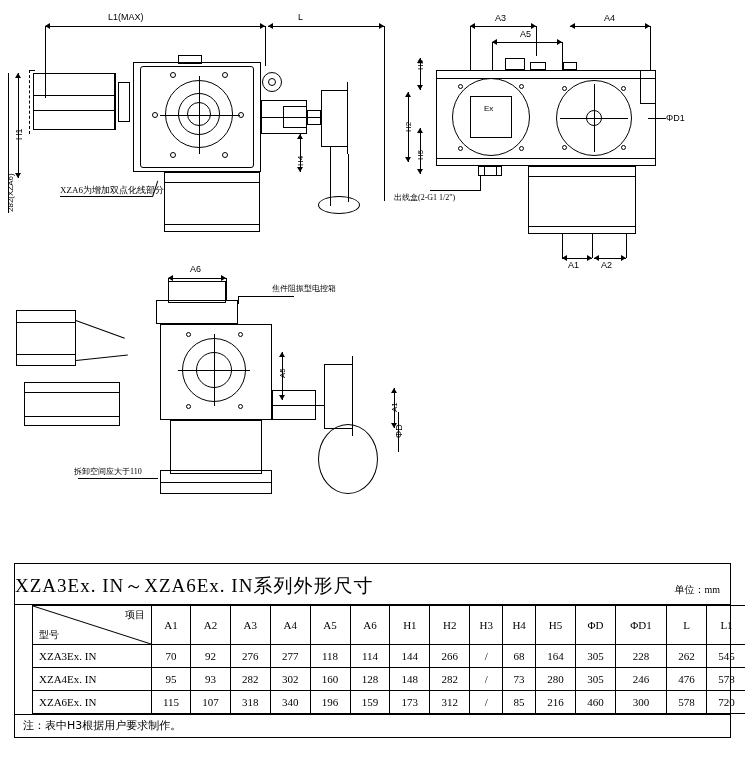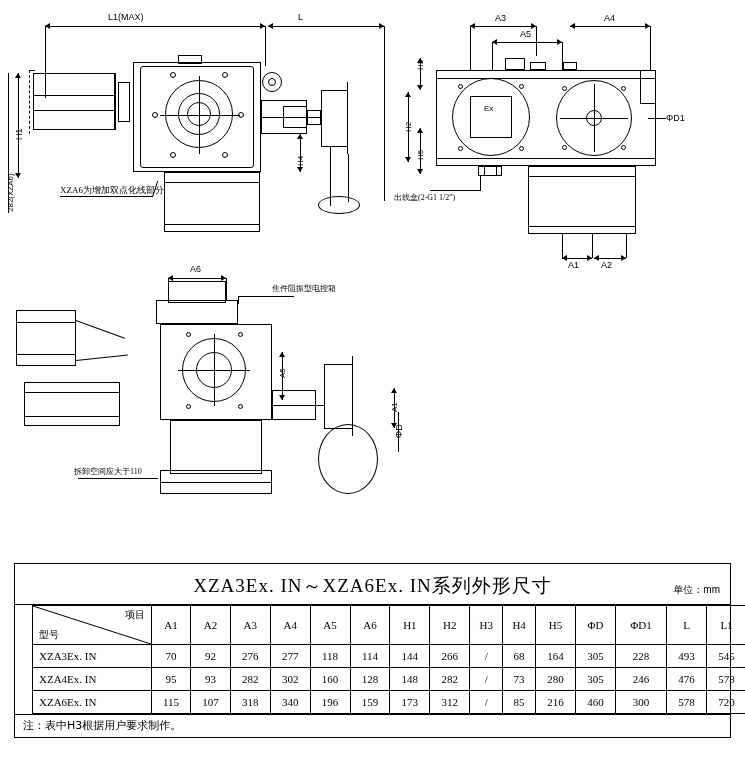--- a/index.html
+++ b/index.html
@@ -22,22 +22,22 @@
   
   .ar{position:absolute;width:0;height:0;border-style:solid;}
   .ar-l{border-width:3px 5px 3px 0;border-color:transparent #000 transparent transparent;}
   .ar-r{border-width:3px 0 3px 5px;border-color:transparent transparent transparent #000;}
   .ar-u{border-width:0 3px 5px 3px;border-color:transparent transparent #000 transparent;}
   .ar-d{border-width:5px 3px 0 3px;border-color:#000 transparent transparent transparent;}
 
   
   .tblwrap{position:absolute;left:14px;top:563px;width:717px;border:1px solid #000;box-sizing:border-box;}
   .tbl-title{height:40px;border-bottom:1px solid #000;position:relative;}
-  .tbl-title .t{position:absolute;left:0;right:0;top:9px;text-align:center;font-size:19px;font-family:"Liberation Serif",serif;letter-spacing:1px;}
-  .tbl-title .u{position:absolute;right:10px;top:19px;font-size:10px;font-family:Liberation Sans, sans-serif;}
+  .tbl-title .t{position:absolute;left:0;right:0;top:9px;text-align:left;font-size:19px;font-family:"Liberation Serif",serif;letter-spacing:1px;}
+  .tbl-title .u{position:absolute;right:10px;top:19px;font-size:10px;font-family:Liberation Serif, serif;}
   table{border-collapse:collapse;width:100%;font-size:11px;font-family:"Liberation Serif",serif;margin-left:17px;}
   td,th{border:1px solid #000;text-align:center;height:22px;padding:0;font-weight:normal;}
   td.model{text-align:left;padding-left:6px;width:112px;}
   .corner{position:relative;height:38px;width:112px;padding:0;}
   .corner .diag{position:absolute;left:0;top:0;width:100%;height:100%;}
   .corner .a{position:absolute;top:2px;right:6px;font-size:10px;font-family:"DejaVu Sans",sans-serif;}
   .corner .b{position:absolute;bottom:2px;left:6px;font-size:10px;font-family:"DejaVu Sans",sans-serif;}
   .note{border-top:1px solid #000;height:22px;line-height:22px;padding-left:8px;font-size:11px;font-family:"DejaVu Sans",sans-serif;}
   .hdr td{height:38px;}
 </style>
@@ -321,21 +321,21 @@
             <td>277</td>
             <td>118</td>
             <td>114</td>
             <td>144</td>
             <td>266</td>
             <td>/</td>
             <td>68</td>
             <td>164</td>
             <td>305</td>
             <td>228</td>
-            <td>493</td>
+            <td>262</td>
             <td>545</td>
           </tr>
           <tr>
             <td class="model">XZA4Ex. IN</td>
             <td>95</td>
             <td>93</td>
             <td>282</td>
             <td>302</td>
             <td>160</td>
             <td>128</td>

